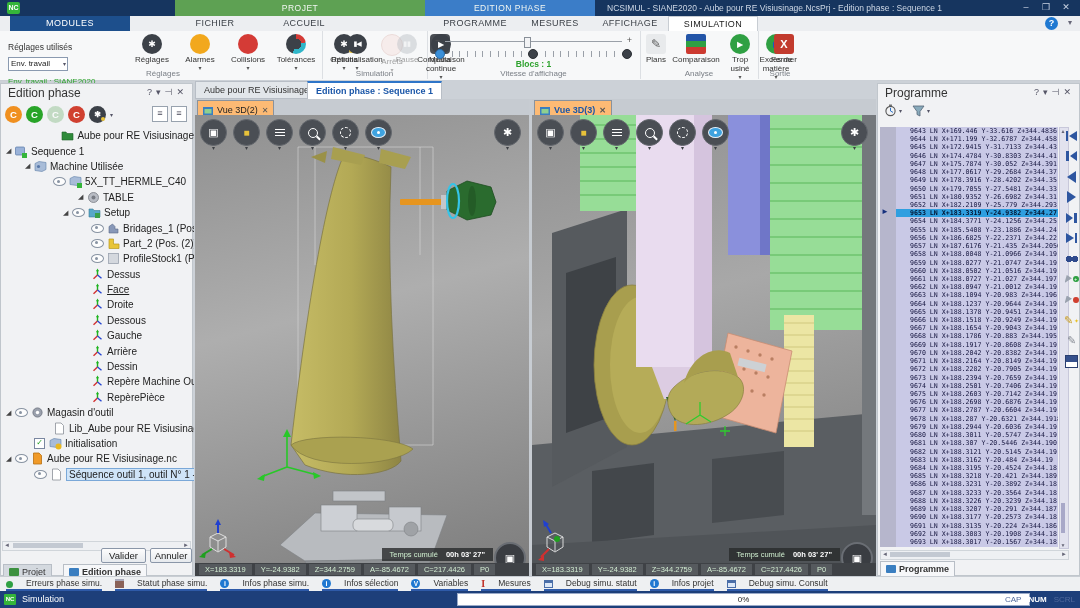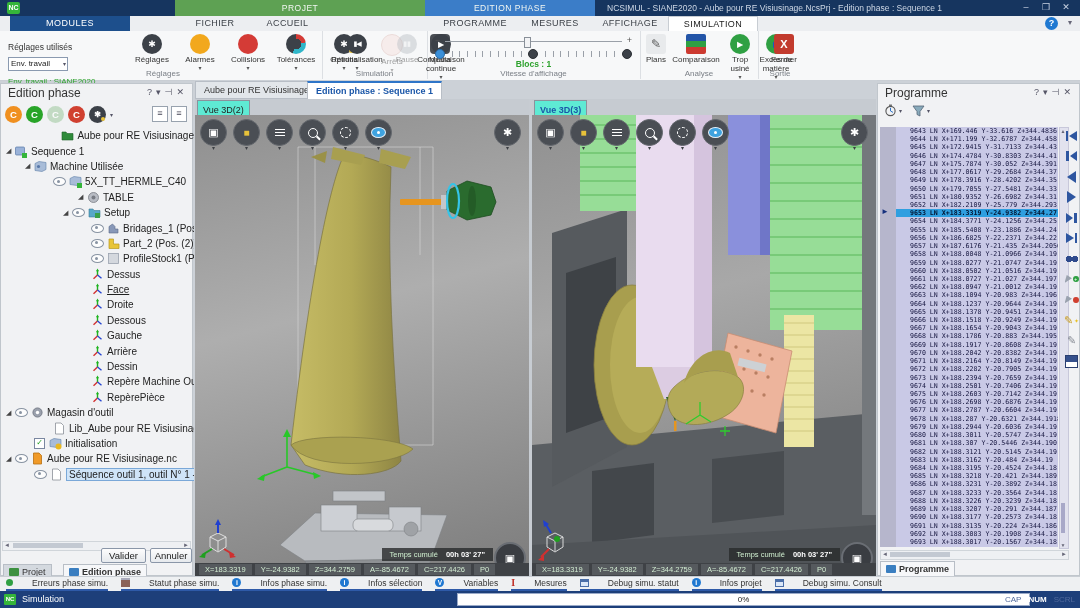--- a/index.html
+++ b/index.html
@@ -100,21 +100,21 @@
   .btn3d{position:absolute;top:464px;height:15px;background:linear-gradient(#fdfdfd,#e6e9ed);border:1px solid #8a96a8;border-radius:2px;font-size:9.5px;color:#222;text-align:center;line-height:14px;box-sizing:border-box;}
   .ptab{position:absolute;top:480px;height:14px;display:flex;align-items:center;font-size:9px;color:#333;padding:0 5px;border:1px solid #b8bec6;background:#d4d9df;gap:3px;}
   .ptab.active{background:#f6f7f9;font-weight:bold;}
   .fold{width:10px;height:8px;border-radius:1px;flex:none;}
   
   #center{position:absolute;left:194px;top:80px;width:683px;height:496px;background:#ccd1d7;}
   .doctab{position:absolute;top:1px;height:16px;font-size:9px;line-height:16px;padding:0 8px;border:1px solid #b8bec6;background:#e2e6ea;color:#333;white-space:nowrap;}
   .doctab.active{background:#fff;color:#1a56a8;font-weight:bold;border-top:2px solid #2e75c8;}
   .vwin{position:absolute;top:19px;height:477px;}
   .vtabstrip{position:absolute;left:0;top:0;right:0;height:16px;background:#c6cbd1;border-bottom:1px solid #a8aeb6;}
-  .vtab{position:absolute;left:2px;top:1px;height:14px;background:#5eead4;border:1px solid #8a929c;display:flex;align-items:flex-end;gap:4px;font-size:9px;color:#222;padding:0 5px;flex-direction:column;}
+  .vtab{position:absolute;left:2px;top:1px;height:14px;background:#fdba74;border:1px solid #8a929c;display:flex;align-items:flex-end;gap:4px;font-size:9px;color:#222;padding:0 5px;}
   .vtab .vx{color:#555;font-size:8px;}
   .scene{position:absolute;left:0;top:16px;right:0;bottom:0;overflow:hidden;}
   #scene0{background:linear-gradient(165deg,#8f8f8f 0%,#aeaeae 42%,#7c7c7c 100%);}
   #scene1{background:linear-gradient(165deg,#909090 0%,#a8a8a8 40%,#787878 100%);}
   .vtoolbar{position:absolute;left:5px;top:4px;display:flex;gap:6px;}
   .vbtn{display:flex;flex-direction:column;align-items:center;}
   .vcirc{width:25px;height:25px;border-radius:50%;background:#4a4e54;border:1px solid #63676d;display:flex;align-items:center;justify-content:center;color:#fff;font-size:11px;}
   .vbtn .vdd{font-size:6px;color:#3c3f44;line-height:5px;}
   .vset{position:absolute;right:8px;top:4px;}
   .mlines{width:10px;height:8px;background:repeating-linear-gradient(#fff 0 1.5px,transparent 1.5px 3px);}
@@ -156,21 +156,21 @@
   .toolw{width:8px;height:8px;background:#9aa2ae;clip-path:polygon(0 100%,30% 0,100% 40%);position:relative;}
   .dotg{width:6px;height:6px;border-radius:50%;background:#2fa043;color:#fff;font-size:5px;line-height:6px;text-align:center;}
   .dotr{width:6px;height:6px;border-radius:50%;background:#d04030;}
   .pcl{font-size:11px;color:#caa028;line-height:11px;}
   .star{font-size:6px;color:#e8c020;}
   .save{width:11px;height:11px;background:linear-gradient(#35508c 0 55%,#fff 55% 100%);border:1px solid #2a3f70;}
   #pg-hscroll{position:absolute;left:2px;width:187px;top:466px;height:8px;background:#eef0f3;border:1px solid #d0d5da;}
   #pg-hthumb{position:absolute;left:9px;top:1px;width:60px;height:5px;background:#c3c9d2;}
   
   #bottom-tabs{position:absolute;left:0;top:576px;width:1080px;height:15px;background:#eef0f2;border-top:1px solid #c8cdd3;display:flex;align-items:center;gap:13px;padding-left:6px;box-sizing:border-box;}
-  .btt{display:flex;align-items:center;gap:19px;font-size:8.5px;color:#333;border-bottom:2px solid #2e5aa8;padding-bottom:1px;height:11px;}
+  .btt{display:flex;align-items:flex-end;gap:13px;font-size:8.5px;color:#333;border-bottom:2px solid #2e5aa8;padding-bottom:1px;height:11px;}
   .bt-dot{width:7px;height:7px;border-radius:50%;background:#2fa043;}
   .bt-status{width:9px;height:7px;background:#8a6258;border-top:2px solid #aab;}
   .bt-info{width:9px;height:9px;border-radius:50%;background:#1f78d1;color:#fff;font-size:7px;font-weight:bold;line-height:9px;text-align:center;}
   .bt-var{width:9px;height:9px;border-radius:50%;background:#1f78d1;color:#fff;font-size:6.5px;font-weight:bold;line-height:9px;text-align:center;}
   .bt-meas{color:#c03028;font-family:"Liberation Serif",serif;font-size:10px;font-weight:bold;line-height:9px;}
   .bt-debug{width:9px;height:8px;border:1px solid #4a6ea8;background:#dce8f8;border-top:3px solid #4a6ea8;box-sizing:border-box;}
   
   #taskbar{position:absolute;left:0;top:591px;width:1080px;height:17px;background:#1d3f7a;}
   #tb-logo{position:absolute;left:4px;top:3px;width:12px;height:11px;background:#35b53a;color:#fff;font-size:6px;font-weight:bold;text-align:center;line-height:11px;border-radius:1px;}
   #tb-app{position:absolute;left:22px;top:0;font-size:9px;color:#fff;line-height:17px;}
@@ -190,21 +190,21 @@
     <div id="tb-title">NCSIMUL - SIANE2020 - Aube pour RE Visiusinage.NcsPrj - Edition phase : Sequence 1</div>
     <div class="winbtn" style="right:44px">–</div>
     <div class="winbtn" style="right:24px">❒</div>
     <div class="winbtn" style="right:4px">✕</div>
   </div>
 
   <div id="tabrow">
     <div id="modules-tab">MODULES</div>
     <div id="menu-tabs">
         <div class="mtab" style="left: 180px; width: 70px;">FICHIER</div>
-        <div class="mtab" style="left: 250px; width: 75px;">ACCUEIL</div>
+        <div class="mtab" style="left: 250px; width: 75px; text-align: right;">ACCUEIL</div>
         <div class="mtab" style="left: 430px; width: 90px;">PROGRAMME</div>
         <div class="mtab" style="left: 520px; width: 70px;">MESURES</div>
         <div class="mtab" style="left: 590px; width: 80px;">AFFICHAGE</div>
         <div class="mtab active" style="left: 668px; width: 88px;">SIMULATION</div>
       </div>
     <div id="help-circ">?</div>
     <div id="ribbon-caret">▾</div>
   </div>
 
   <div id="ribbon">

